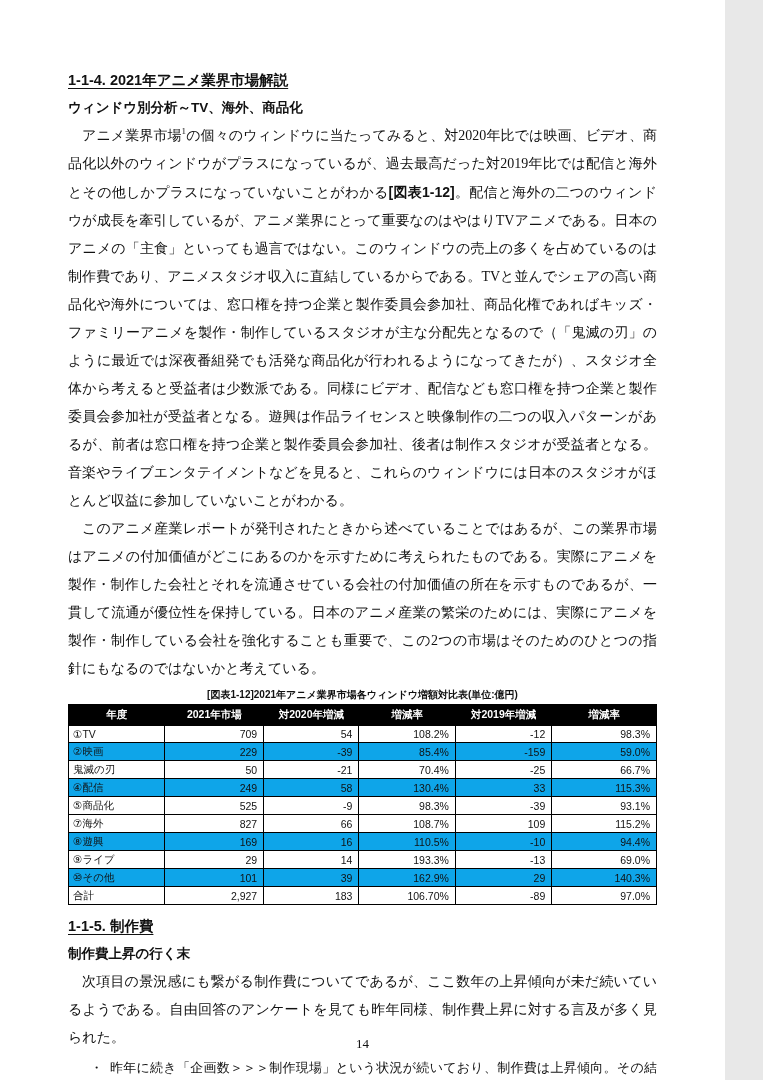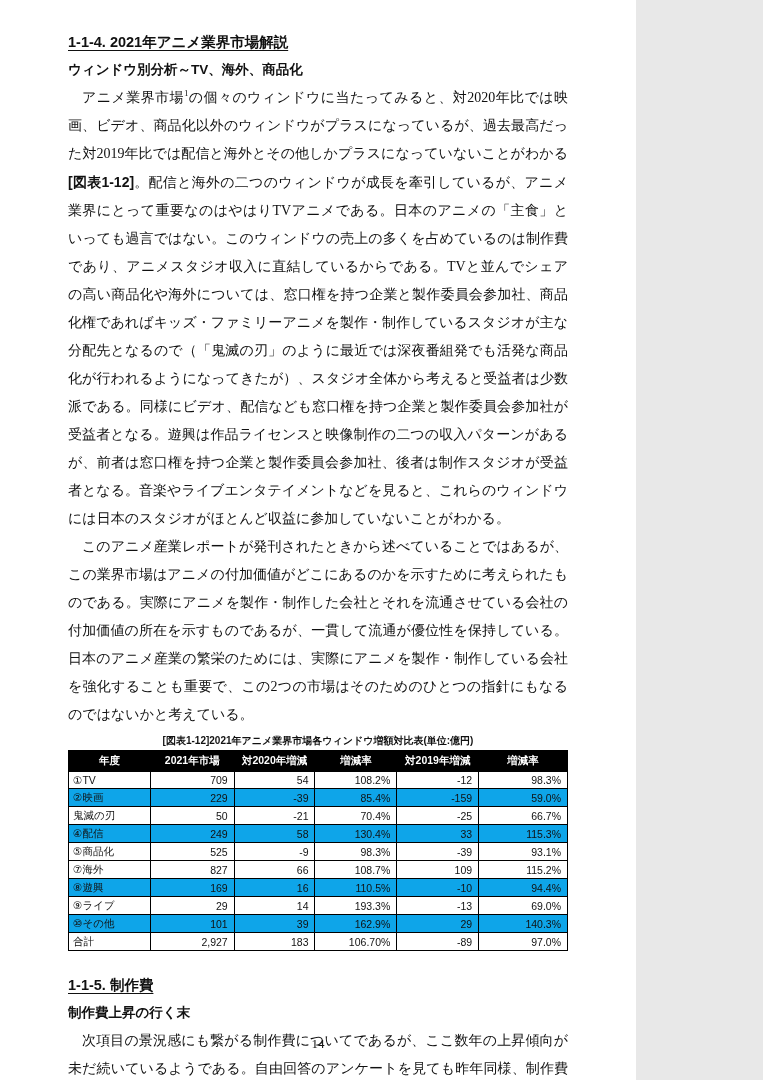--- a/index.html
+++ b/index.html
@@ -1,32 +1,32 @@
 <!DOCTYPE html>
 <html lang="ja"><head>
 <meta charset="utf-8">
 <style>
   html,body{margin:0;padding:0;background:#e8e8e8;}
   .page{
     position:relative;
-    width:636px;height:1080px;
+    width:725px;height:1080px;
     background:#ffffff;
     box-sizing:border-box;
-    padding:32px 68px 0 68px;
+    padding:70px 68px 0 68px;
     overflow:hidden;
     color:#111;
     font-family:"Liberation Serif","DejaVu Serif",serif;
   }
   .sec-heading{
     font-family:"Liberation Sans","DejaVu Sans",sans-serif;
     font-size:14.5px;font-weight:bold;
     text-decoration:underline;text-underline-offset:3px;
     margin:0 0 8px 0;line-height:20px;
   }
-  .sec-heading.second{margin-top:24px;}
+  .sec-heading.second{margin-top:11px;}
   .sub-heading{
     font-family:"Liberation Sans","DejaVu Sans",sans-serif;
     font-size:13.5px;font-weight:bold;
     margin:0 0 4px 0;line-height:20px;
   }
   p.body{
     margin:0;font-size:14px;line-height:28px;
     text-align:justify;text-justify:inter-ideograph;
     text-indent:1em;
   }

